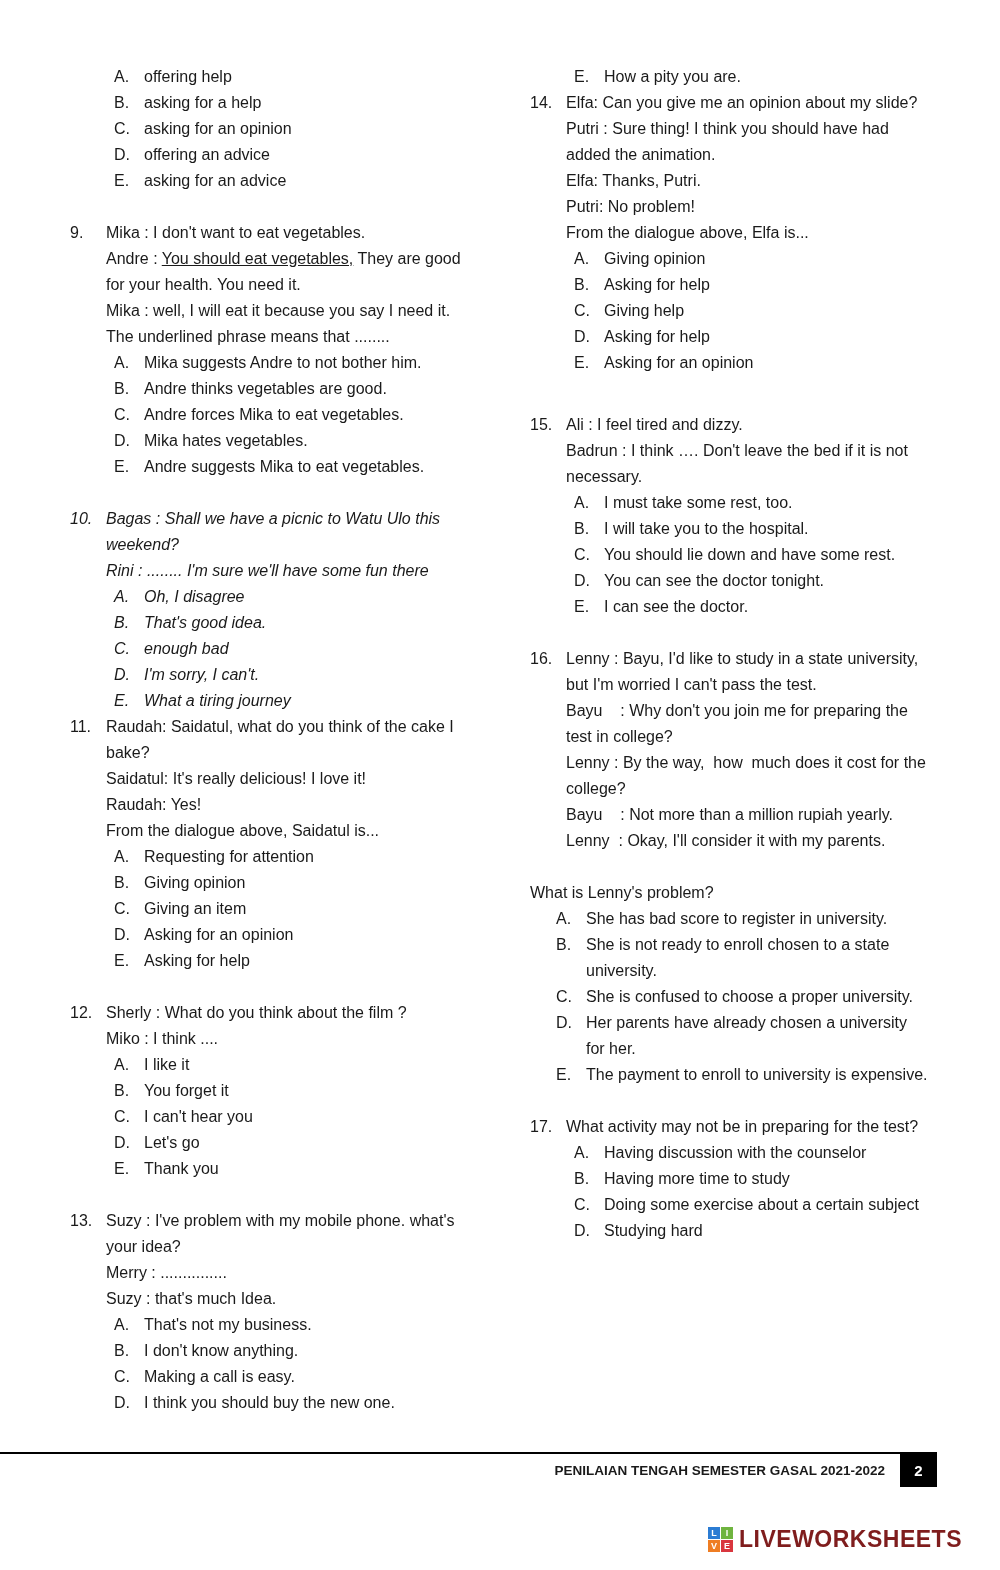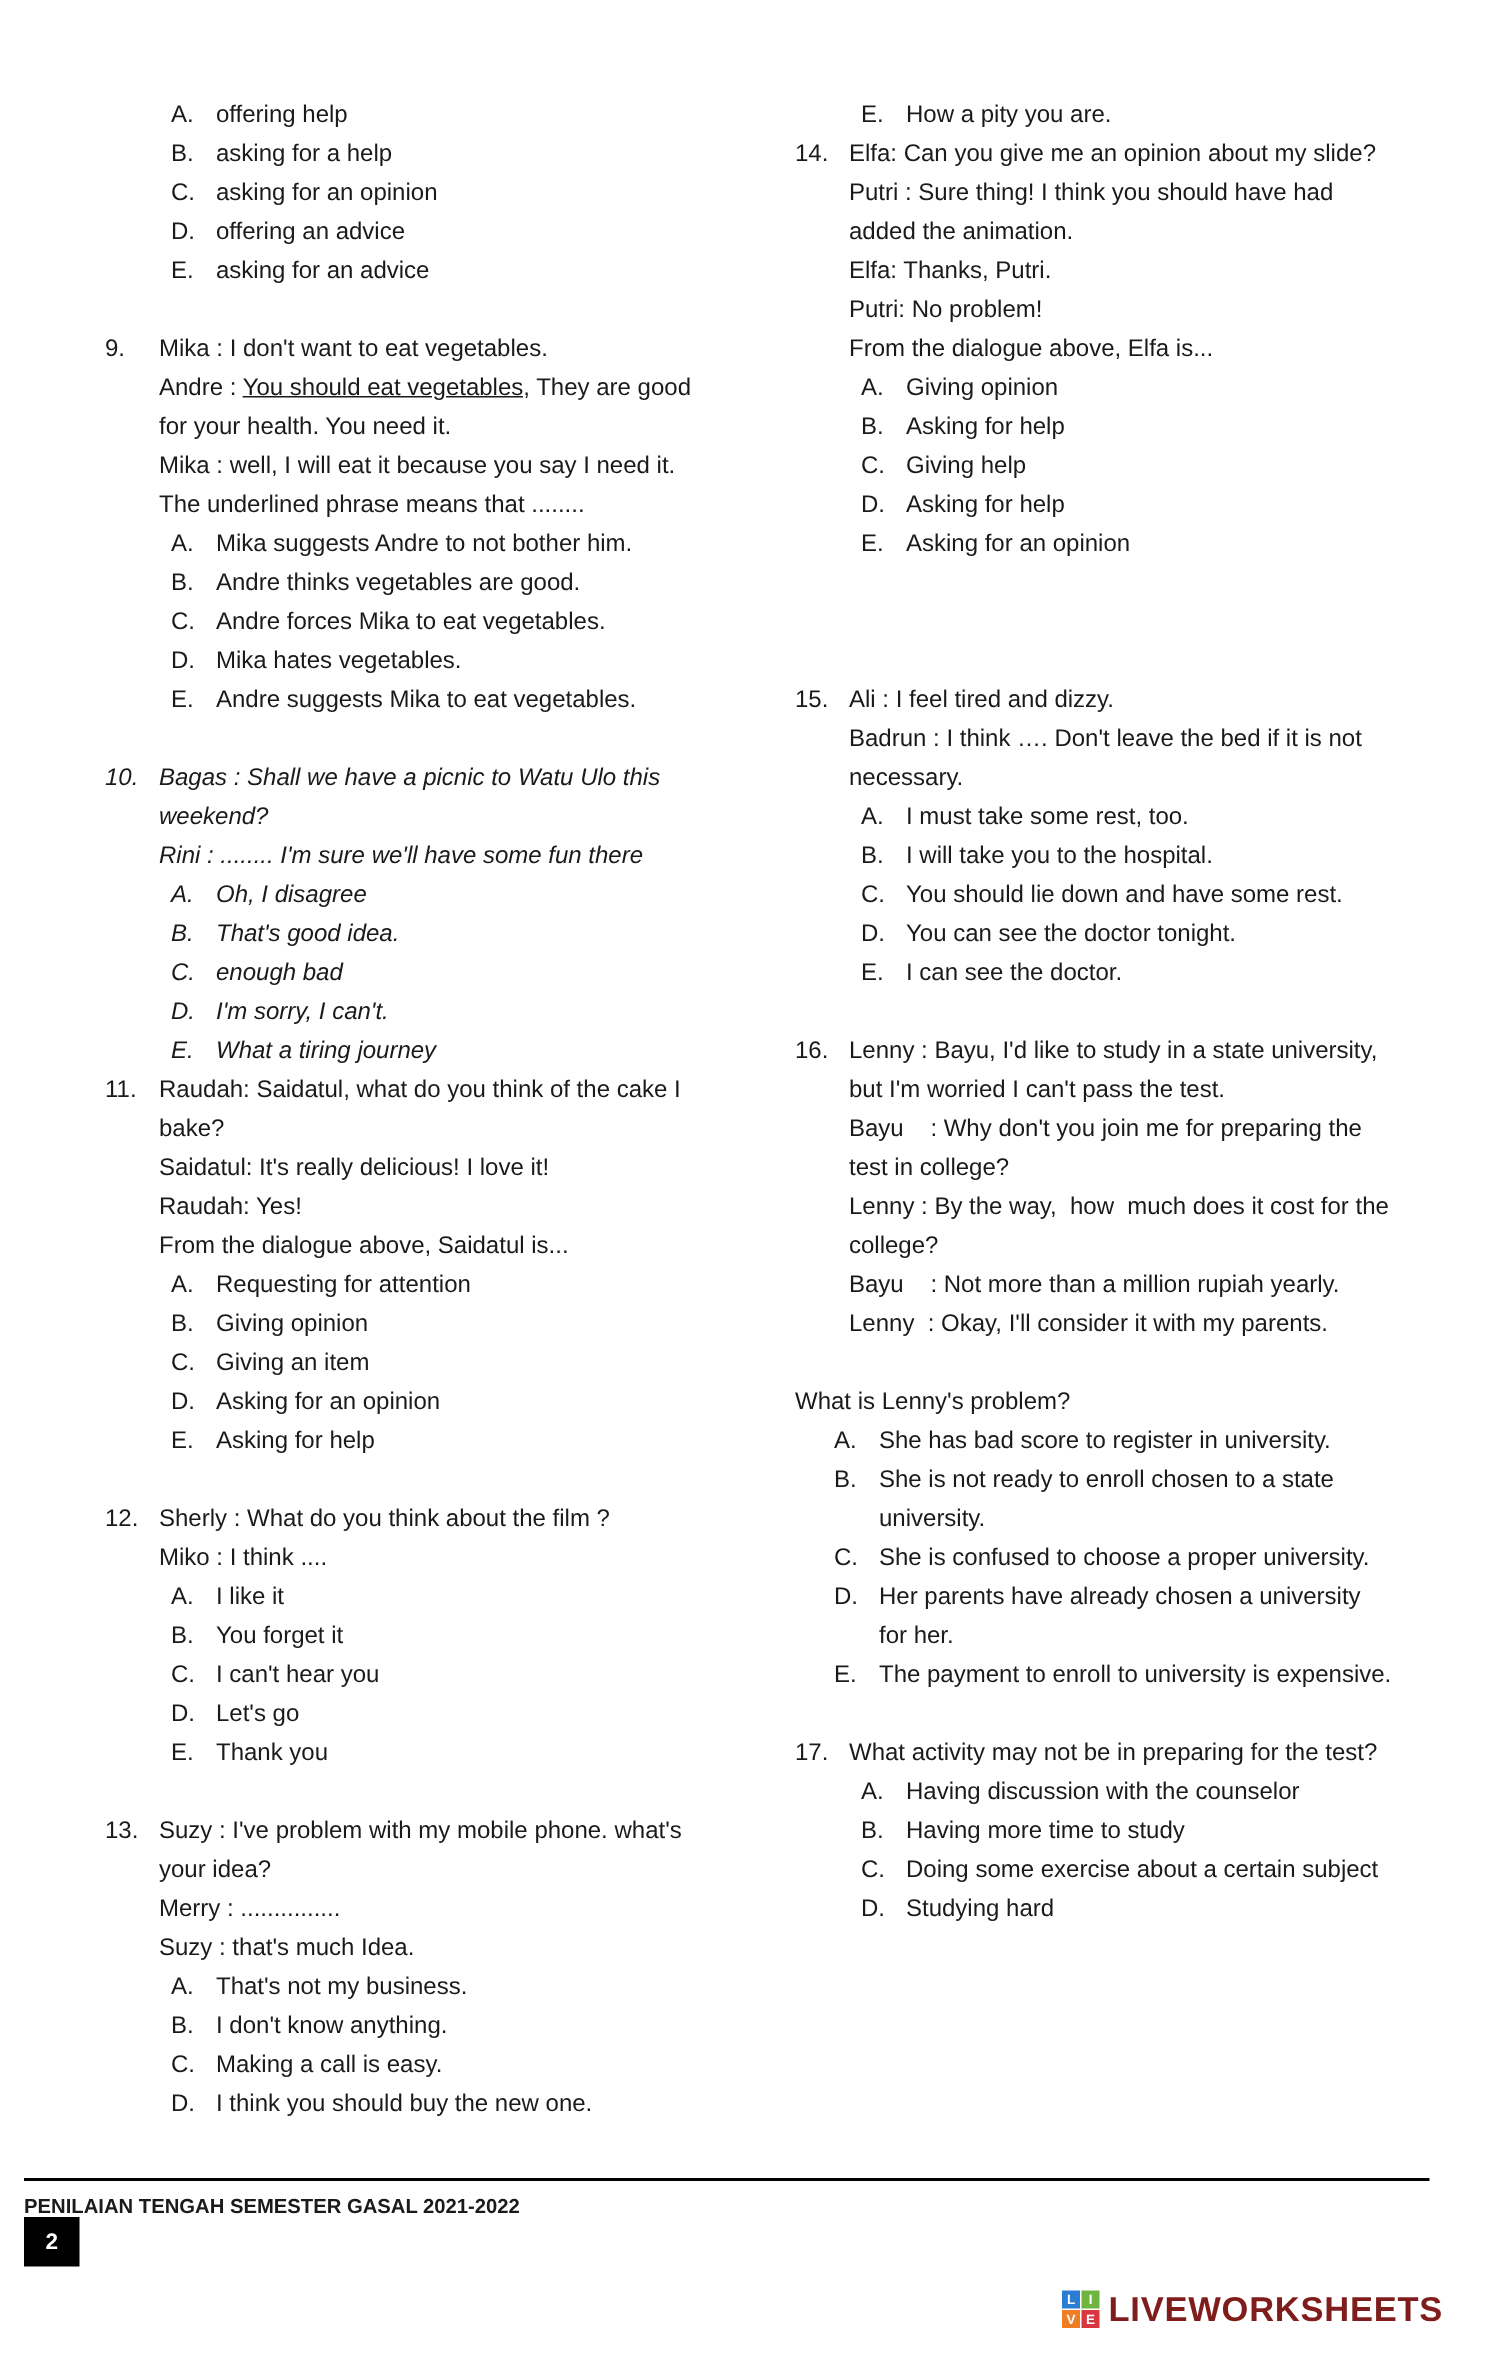--- a/index.html
+++ b/index.html
@@ -21,23 +21,23 @@
   .q { display: flex; align-items: flex-start; }
   .qnum { flex: 0 0 36px; }
   .qbody { flex: 1; min-width: 0; }
   .line { white-space: pre-wrap; }
   .u { text-decoration: underline; }
   .opt { display: flex; margin-left: 8px; }
   .opt-standalone { margin-left: 26px; }
   .letter { flex: 0 0 30px; }
   .opt-text { flex: 1; white-space: pre-wrap; }
   .footer {
-    position: absolute; left: 16px; top: 1452px; width: 937px;
+    position: absolute; left: 0; top: 1452px; width: 937px;
     border-top: 2px solid #000;
-    display: flex; justify-content: flex-end; align-items: flex-start; flex-direction: column;
+    display: flex; justify-content: flex-end; align-items: flex-start;
   }
   .footer-text { font-size: 13.5px; font-weight: bold; padding: 9px 15px 0 0; }
   .page-box {
     width: 37px; height: 33px; background: #000; color: #fff;
     display: flex; align-items: center; justify-content: center;
     font-size: 15px; font-weight: bold;
   }
   .brand { position: absolute; right: 38px; top: 1526px; display: flex; align-items: center; gap: 6px; }
   .logo-grid {
     display: grid;
@@ -267,21 +267,21 @@
               <span class="letter">D.</span>
               <span class="opt-text">Asking for help</span>
             </div>
             <div class="opt">
               <span class="letter">E.</span>
               <span class="opt-text">Asking for an opinion</span>
             </div>
           </div>
         </div>
       </div>
-      <div class="block" style="margin-top: 78px;">
+      <div class="block" style="margin-top: 36px;">
         <div class="q">
           <div class="qnum">15.</div>
           <div class="qbody">
             <div class="line">Ali : I feel tired and dizzy.</div>
             <div class="line">Badrun : I think …. Don't leave the bed if it is not necessary.</div>
             <div class="opt">
               <span class="letter">A.</span>
               <span class="opt-text">I must take some rest, too.</span>
             </div>
             <div class="opt">

